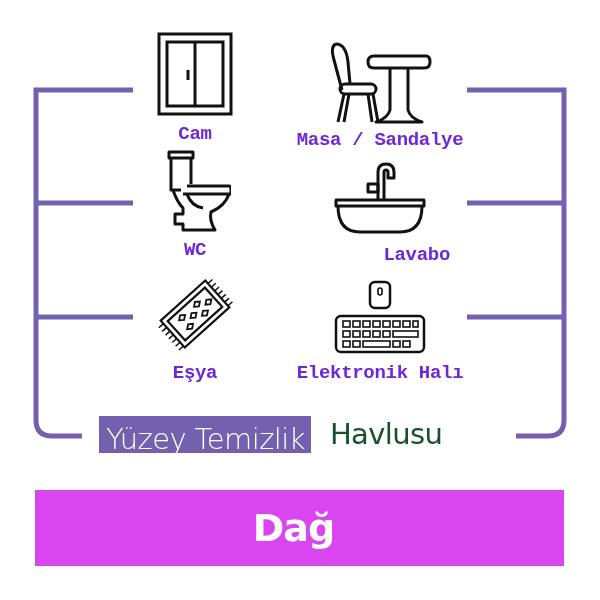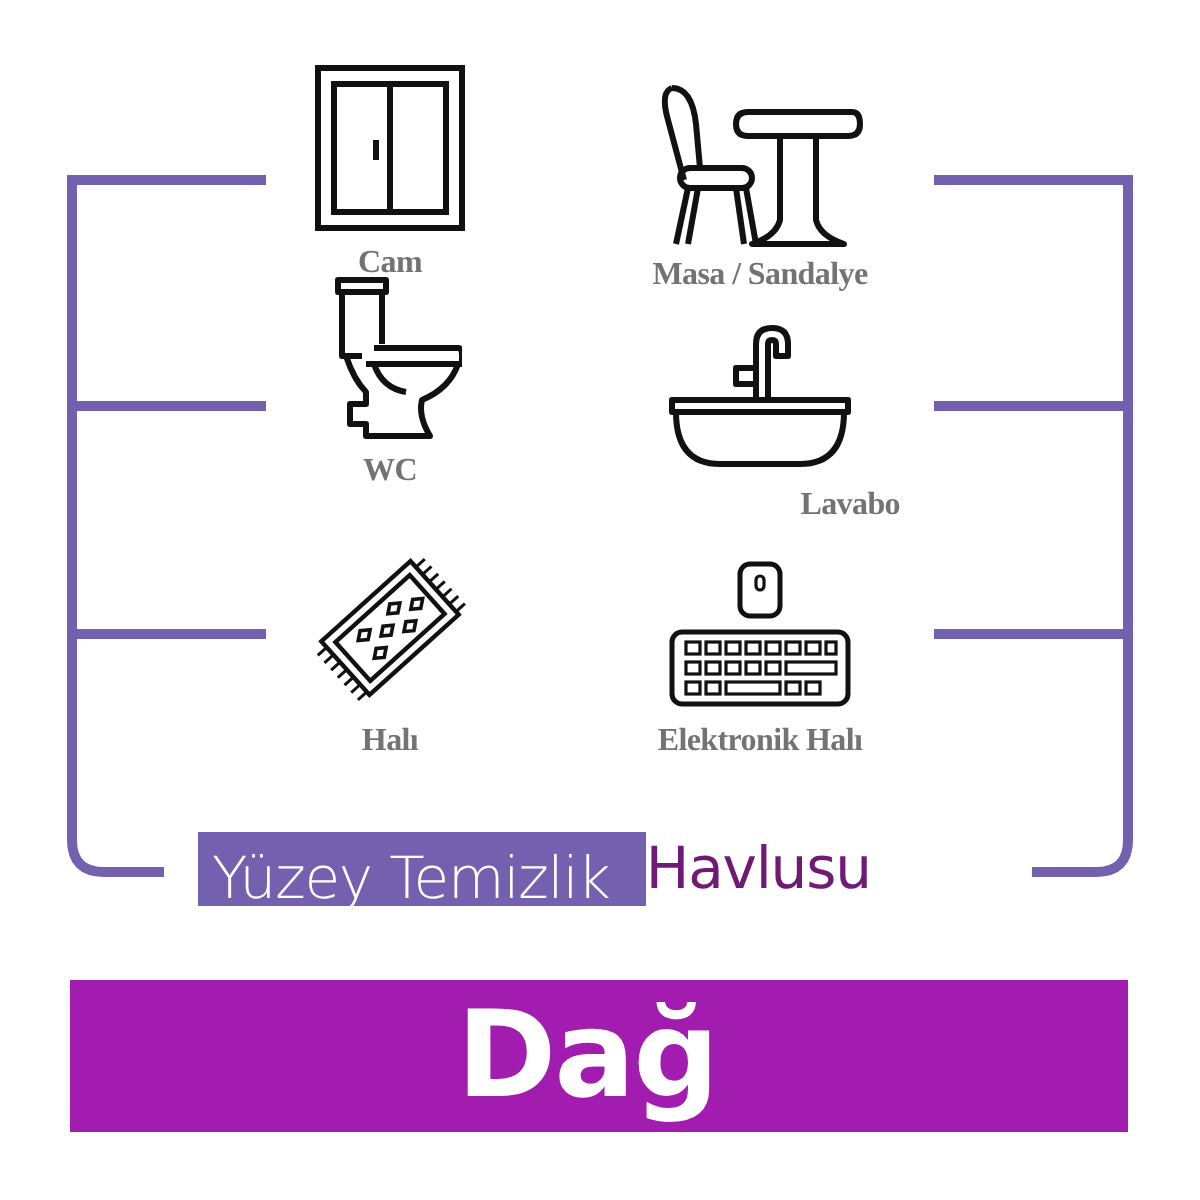--- a/index.html
+++ b/index.html
@@ -1,24 +1,24 @@
 <!DOCTYPE html>
 <html><head>
 <meta charset="utf-8">
 <style>
   html, body { margin: 0; padding: 0; background: #ffffff; }
   body { width: 600px; height: 600px; position: relative; overflow: hidden; font-family: "DejaVu Sans", sans-serif; }
   .bracket { position: absolute; left: 0; top: 0; }
   .item { position: absolute; text-align: center; }
   .item svg { display: block; margin: 0 auto; }
-  .item-label { display: block; font-family: Liberation Serif, serif; font-weight: bold; font-size: 16px; color: #737373; letter-spacing: -0.3px; white-space: nowrap; }
+  .item-label { display: block; font-family: Liberation Mono, monospace; font-weight: bold; font-size: 19px; color: #6d28d9; letter-spacing: -0.3px; white-space: nowrap; }
   .subtitle { position: absolute; left: 99px; top: 410px; height: 48px; display: flex; align-items: center; font-family: "DejaVu Sans", sans-serif; font-size: 29px; letter-spacing: -0.6px; }
-  .subtitle-hl { background: #7360ae; color: #ffffff; padding: 0 18px 0 7px; height: 37px; line-height: 46px; font-weight: 300; }
-  .subtitle-rest { color: #701a75; padding-left: 0; line-height: 46px; }
-  .banner { position: absolute; left: 35px; top: 490px; width: 529px; height: 76px; background: #a21caf; display: flex; align-items: center; justify-content: center; color: #ffffff; font-family: "DejaVu Sans", sans-serif; font-size: 60px; }
+  .subtitle-hl { background: #7360ae; color: #ffffff; padding: 0 6px 0 7px; height: 37px; line-height: 46px; font-weight: 300; }
+  .subtitle-rest { color: #14532d; padding-left: 19px; line-height: 46px; }
+  .banner { position: absolute; left: 35px; top: 490px; width: 529px; height: 76px; background: #d946ef; display: flex; align-items: center; justify-content: center; color: #ffffff; font-family: "DejaVu Sans", sans-serif; font-size: 38px; }
   .banner-bold { font-weight: bold; margin-right: 12px; letter-spacing: -1px; }
   .banner-light { font-weight: normal; letter-spacing: 0.5px; }
 </style>
 </head>
 <body>
 
 <svg class="bracket" width="600" height="600" viewBox="0 0 600 600">
   <g stroke="#7360ae" stroke-width="5" fill="none" stroke-linecap="butt">
 
     <path d="M133 90 H36 V420 Q36 436 52 436 H82"></path>
@@ -58,21 +58,21 @@
       <line x1="45" y1="54" x2="50" y2="82"></line>
 
       <path d="M40 22 Q40 16 46 16 H98 Q102 16 102 22 Q102 28 96 28 H46 Q40 28 40 22 Z"></path>
 
       <path d="M62 28 V70 Q60 78 48 82 H94 Q82 78 80 70 V28"></path>
     </g>
   </svg>
   <span class="item-label" style="margin-top:5px;">Masa / Sandalye</span>
 </div>
 
-<div class="item" style="left:140px; top:138px; width:110px;">
+<div class="item" style="left:140px; top:150px; width:110px;">
   <svg width="72" height="82" viewBox="0 0 72 82">
     <g fill="none" stroke="#111" stroke-width="3" stroke-linejoin="round">
       <rect x="10" y="2" width="24" height="6"></rect>
       <path d="M12 8 V40 H22"></path>
       <path d="M32 8 V34"></path>
       <path d="M28 36 H70 Q72 36 72 40 V44 H24"></path>
       <path d="M14 40 Q18 52 24 58 V64 H16 V74 H24 V80 H56 Q50 70 52 62 Q66 56 70 44"></path>
       <path d="M28 44 Q32 56 44 58"></path>
     </g>
   </svg>
@@ -119,21 +119,21 @@
       <g stroke-width="1.8">
         <path d="M28 36 l4 -3 l4 3 l-4 3 z"></path>
           <path d="M28 48 l4 -3 l4 3 l-4 3 z"></path>
         <path d="M38 42 l4 -3 l4 3 l-4 3 z"></path>
         <path d="M48 36 l4 -3 l4 3 l-4 3 z"></path>
           <path d="M48 48 l4 -3 l4 3 l-4 3 z"></path>
         <path d="M58 42 l4 -3 l4 3 l-4 3 z"></path>
       </g>
     </g>
   </svg>
-  <span class="item-label" style="margin-top:6px;">Halı</span>
+  <span class="item-label" style="margin-top:6px;">Eşya</span>
 </div>
 
 <div class="item" style="left:290px; top:280px; width:180px;">
   <svg width="92" height="74" viewBox="0 0 92 74">
     <g fill="none" stroke="#111" stroke-width="2.5" stroke-linejoin="round">
 
       <rect x="36" y="2" width="20" height="26" rx="5"></rect>
       <rect x="44" y="8" width="4" height="7" rx="2" stroke-width="1.6"></rect>
 
       <rect x="2" y="36" width="88" height="36" rx="5"></rect>

